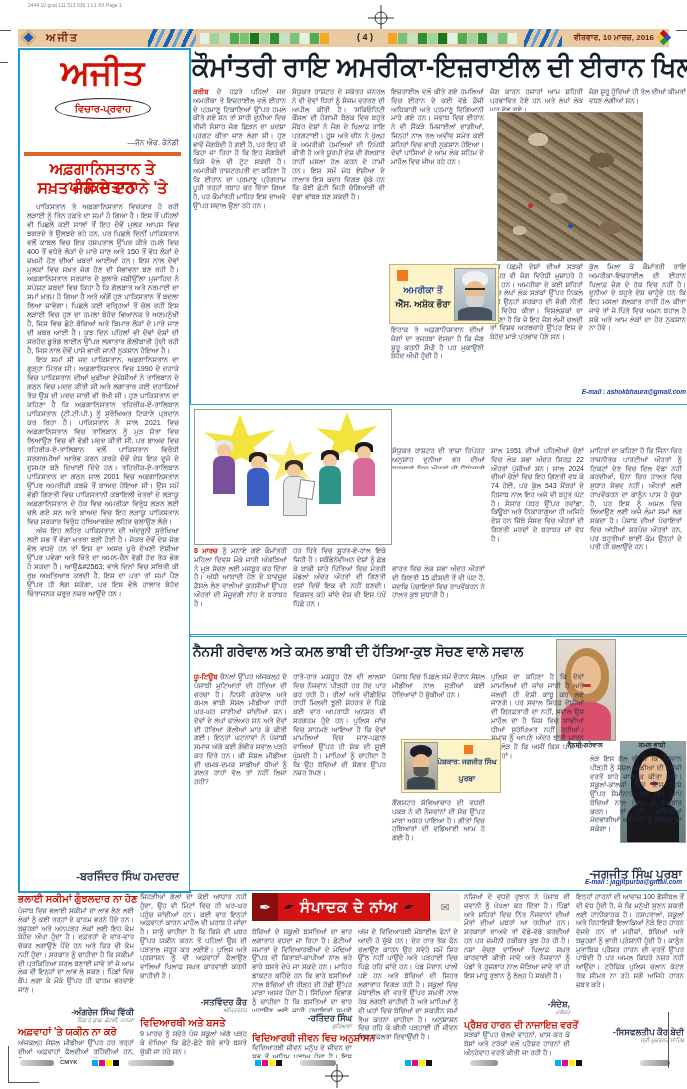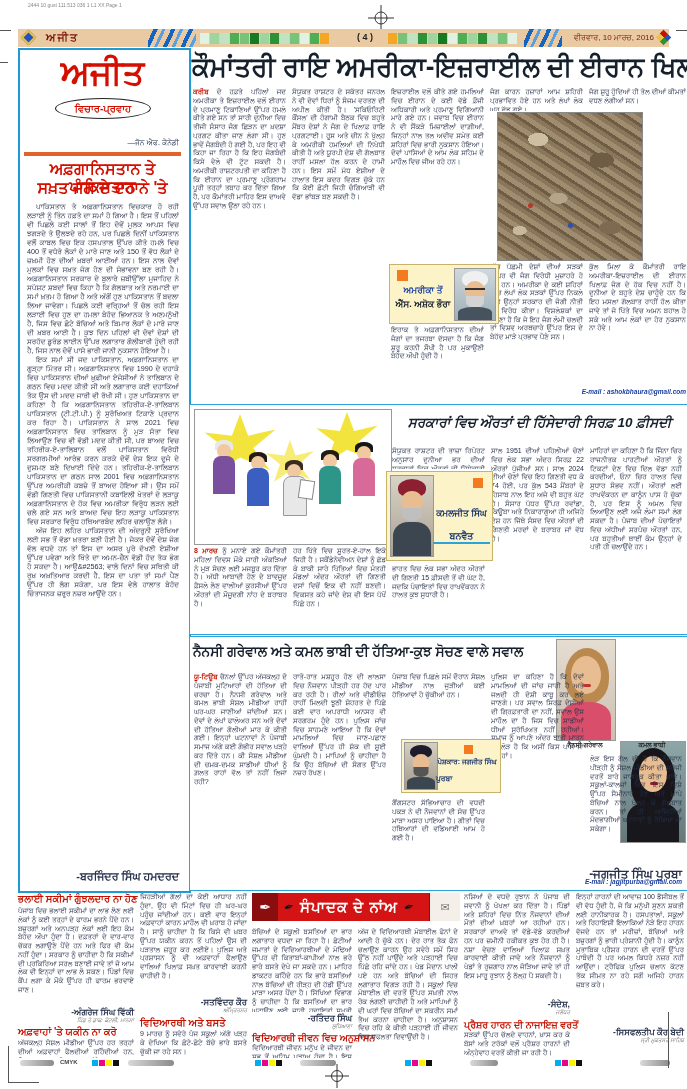--- a/index.html
+++ b/index.html
@@ -93,21 +93,21 @@
         <span class="g6"></span>
         <span class="g0"></span>
         <span class="g4"></span>
         <span class="g2"></span>
         <span class="g5"></span>
         <span class="g1"></span>
         <span class="g3"></span>
         <span class="g0"></span>
       </div>
     <div class="abs stripes" style="left:506px;top:0;width:38px"></div>
-    <div class="abs" style="left:548px;top:4px;width:88px;font-size:8px;font-weight:normal;color:#7a150d;text-align:right">ਵੀਰਵਾਰ, 10 ਮਾਰਚ, 2016</div>
+    <div class="abs" style="left:548px;top:4px;width:88px;font-size:8px;font-weight:bold;color:#7a150d;text-align:right">ਵੀਰਵਾਰ, 10 ਮਾਰਚ, 2016</div>
     <div class="abs" style="left:640px;top:3px;width:11px;height:11px;transform:rotate(45deg);background:conic-gradient(#1f53c9 0 25%,#2d9138 25% 50%,#e8c14a 50% 75%,#c41200 75%)"></div>
   </div>
 
   <div class="abs" style="left:18px;top:48px;width:169px;height:841px;border:2px solid #1f9ad6;background:#fff">
     <div class="abs" style="left:0;top:4px;width:165px;text-align:center;font-family:'Liberation Serif',serif;font-size:34px;font-weight:bold;color:#d40f00">ਅਜੀਤ</div>
     <div class="abs" style="left:35px;top:48px;width:94px;height:19px;border:1.5px solid #222;border-radius:50%;text-align:center;line-height:19px;font-size:10px;font-weight:bold;color:#d40f00">ਵਿਚਾਰ-ਪ੍ਰਵਾਹ</div>
     <div class="abs" style="left:6px;top:88px;width:153px;font-size:7.5px;font-weight:normal;text-align:right;color:#26304a">—ਜੋਨ ਐਫ. ਕੈਨੇਡੀ</div>
     <div class="abs" style="left:4px;top:102px;width:157px;height:4px;background:#e0632a"></div>
     <div class="abs hlred" style="left:0;top:110px;width:165px;font-size:16px">ਅਫ਼ਗਾਨਿਸਤਾਨ ਤੇ ਪਾਕਿਸਤਾਨ</div>
     <div class="abs hlred" style="left:0;top:129px;width:165px;font-size:16px">ਸਖ਼ਤ ਜੰਗ ਦੇ ਦਹਾਨੇ 'ਤੇ</div>
@@ -174,38 +174,26 @@
           <span class="h"></span>
           <span class="b" style="background:#2e9688"></span>
         </div>
       <div class="fig" style="left:158px;top:30px">
           <span class="hair" style="background:#171717"></span>
           <span class="h"></span>
           <span class="b" style="background:#d86a9a"></span>
         </div>
       <span class="abs" style="left:104px;top:70px;width:13px;height:17px;background:#fff;border:1px solid #888;transform:rotate(8deg)"></span>
     </div>
-    <div class="abs" style="left:206px;top:10px;width:287px;font-size:13.5px;font-style:italic;font-weight:bold;color:#16202c;text-align:center;white-space:nowrap">ਸਰਕਾਰਾਂ ਵਿਚ ਔਰਤਾਂ ਦੀ ਹਿੱਸੇਦਾਰੀ ਸਿਰਫ਼ 10 ਫ਼ੀਸਦੀ</div>
     <div class="abs txt" style="left:4px;top:142px;width:93px;height:82px"><span class="lead">8 ਮਾਰਚ</span> <span>ਨੂੰ ਮਨਾਏ ਗਏ ਕੌਮਾਂਤਰੀ ਮਹਿਲਾ ਦਿਵਸ ਮੌਕੇ ਜਾਰੀ ਅੰਕੜਿਆਂ ਨੇ ਮੁੜ ਸੋਚਣ ਲਈ ਮਜਬੂਰ ਕਰ ਦਿੱਤਾ ਹੈ। ਅੱਧੀ ਆਬਾਦੀ ਹੋਣ ਦੇ ਬਾਵਜੂਦ ਫ਼ੈਸਲੇ ਲੈਣ ਵਾਲੀਆਂ ਕੁਰਸੀਆਂ ਉੱਪਰ ਔਰਤਾਂ ਦੀ ਮੌਜੂਦਗੀ ਨਾਂਹ ਦੇ ਬਰਾਬਰ ਹੈ।</span></div>
     <div class="abs txt" style="left:103px;top:142px;width:93px;height:82px">ਹਰ ਖਿੱਤੇ ਵਿਚ ਸੂਰਤ-ਏ-ਹਾਲ ਇਕੋ ਜਿਹੀ ਹੈ। ਸਕੈਂਡੇਨੇਵੀਅਨ ਦੇਸ਼ਾਂ ਨੂੰ ਛੱਡ ਕੇ ਬਾਕੀ ਸਾਰੇ ਖਿੱਤਿਆਂ ਵਿਚ ਮੰਤਰੀ ਮੰਡਲਾਂ ਅੰਦਰ ਔਰਤਾਂ ਦੀ ਗਿਣਤੀ ਦਸਾਂ ਵਿਚੋਂ ਇਕ ਵੀ ਨਹੀਂ ਬਣਦੀ। ਵਿਕਸਤ ਕਹੇ ਜਾਂਦੇ ਦੇਸ਼ ਵੀ ਇਸ ਪੱਖੋਂ ਪਿੱਛੇ ਹਨ।</div>
     <div class="abs txt" style="left:202px;top:42px;width:93px;height:22px">ਸੰਯੁਕਤ ਰਾਸ਼ਟਰ ਦੀ ਤਾਜ਼ਾ ਰਿਪੋਰਟ ਅਨੁਸਾਰ ਦੁਨੀਆ ਭਰ ਦੀਆਂ ਸਰਕਾਰਾਂ ਵਿਚ ਔਰਤਾਂ ਦੀ ਹਿੱਸੇਦਾਰੀ ਸਿਰਫ਼ 10 ਫ਼ੀਸਦੀ ਹੈ।</div>
     <div class="abs txt" style="left:202px;top:160px;width:93px;height:64px">ਭਾਰਤ ਵਿਚ ਲੋਕ ਸਭਾ ਅੰਦਰ ਔਰਤਾਂ ਦੀ ਗਿਣਤੀ 15 ਫ਼ੀਸਦੀ ਤੋਂ ਵੀ ਘੱਟ ਹੈ, ਜਦਕਿ ਪੰਚਾਇਤਾਂ ਵਿਚ ਰਾਖਵੇਂਕਰਨ ਨੇ ਹਾਲਤ ਕੁਝ ਸੁਧਾਰੀ ਹੈ।</div>
     <div class="abs txt" style="left:301px;top:42px;width:93px;height:182px">ਸਾਲ 1951 ਦੀਆਂ ਪਹਿਲੀਆਂ ਚੋਣਾਂ ਵਿਚ ਲੋਕ ਸਭਾ ਅੰਦਰ ਸਿਰਫ਼ 22 ਔਰਤਾਂ ਪੁੱਜੀਆਂ ਸਨ। ਸਾਲ 2024 ਦੀਆਂ ਚੋਣਾਂ ਵਿਚ ਇਹ ਗਿਣਤੀ ਵਧ ਕੇ 74 ਹੋਈ, ਪਰ ਕੁੱਲ 543 ਮੈਂਬਰਾਂ ਦੇ ਹਿਸਾਬ ਨਾਲ ਇਹ ਅਜੇ ਵੀ ਬਹੁਤ ਘੱਟ ਹੈ। ਸੰਸਾਰ ਪੱਧਰ ਉੱਪਰ ਰਵਾਂਡਾ, ਕਿਊਬਾ ਅਤੇ ਨਿਕਾਰਾਗੁਆ ਹੀ ਅਜਿਹੇ ਦੇਸ਼ ਹਨ ਜਿੱਥੇ ਸੰਸਦ ਵਿਚ ਔਰਤਾਂ ਦੀ ਗਿਣਤੀ ਮਰਦਾਂ ਦੇ ਬਰਾਬਰ ਜਾਂ ਵੱਧ ਹੈ।</div>
     <div class="abs txt" style="left:400px;top:42px;width:92px;height:182px">ਮਾਹਿਰਾਂ ਦਾ ਕਹਿਣਾ ਹੈ ਕਿ ਜਿੰਨਾ ਚਿਰ ਰਾਜਨੀਤਕ ਪਾਰਟੀਆਂ ਔਰਤਾਂ ਨੂੰ ਟਿਕਟਾਂ ਦੇਣ ਵਿਚ ਦਿਲ ਵੱਡਾ ਨਹੀਂ ਕਰਦੀਆਂ, ਓਨਾ ਚਿਰ ਹਾਲਤ ਵਿਚ ਸੁਧਾਰ ਸੰਭਵ ਨਹੀਂ। ਔਰਤਾਂ ਲਈ ਰਾਖਵੇਂਕਰਨ ਦਾ ਕਾਨੂੰਨ ਪਾਸ ਹੋ ਚੁੱਕਾ ਹੈ, ਪਰ ਇਸ ਨੂੰ ਅਮਲ ਵਿਚ ਲਿਆਉਣ ਲਈ ਅਜੇ ਲੰਮਾ ਸਮਾਂ ਲੱਗ ਸਕਦਾ ਹੈ। ਪੰਜਾਬ ਦੀਆਂ ਪੰਚਾਇਤਾਂ ਵਿਚ ਅੱਧੀਆਂ ਸਰਪੰਚ ਔਰਤਾਂ ਹਨ, ਪਰ ਬਹੁਤੀਆਂ ਥਾਈਂ ਕੰਮ ਉਨ੍ਹਾਂ ਦੇ ਪਤੀ ਹੀ ਚਲਾਉਂਦੇ ਹਨ।</div>
-    <div class="abs authbox" style="left:196px;top:66px;width:105px;height:88px">
-      <div class="abs por" style="left:3px;top:3px;width:42px;height:80px;background:linear-gradient(#d9d2c6,#a8a193)">
-        <span class="turb" style="top:3px;width:28px;height:18px;background:#8c2030"></span>
-        <span class="head" style="top:15px;width:22px;height:22px"></span>
-        <span class="beard" style="top:32px;width:20px;height:13px;background:#bfbfbf"></span>
-        <span class="body" style="top:46px;width:38px;height:34px;background:#3c4650"></span>
-      </div>
-      <span class="osq" style="left:86px;top:6px;width:10px;height:10px"></span>
-      <div class="abs" style="left:46px;top:36px;width:57px;font-size:9px;font-weight:bold;color:#12306b;text-align:center">ਕਮਲਜੀਤ ਸਿੰਘ</div>
-      <div class="abs" style="left:46px;top:58px;width:57px;font-size:9.5px;font-weight:bold;color:#12306b;text-align:center;border-bottom:2px solid #2aa4da">ਬਨਵੈਤ</div>
-    </div>
   </div>
 
   <div class="abs boxblue" style="left:189px;top:636px;width:497px;height:253px">
     <div class="abs" style="left:3px;top:6px;width:360px;font-size:14px;font-weight:bold;color:#16202c;white-space:nowrap;transform:scaleX(.98);transform-origin:left">ਨੈਨਸੀ ਗਰੇਵਾਲ ਅਤੇ ਕਮਲ ਭਾਬੀ ਦੀ ਹੱਤਿਆ-ਕੁਝ ਸੋਚਣ ਵਾਲੇ ਸਵਾਲ</div>
     <div class="abs por" style="left:366px;top:2px;width:58px;height:100px;background:linear-gradient(#e6ddd2,#cbbfae)">
       <span class="abs" style="left:8px;top:8px;width:44px;height:56px;background:#b9894f;border-radius:50% 50% 45% 45%"></span>
       <span class="head" style="top:16px;width:30px;height:38px"></span>
       <span class="abs" style="left:26px;top:44px;width:8px;height:3px;background:#c2332f;border-radius:2px"></span>
       <span class="body" style="top:62px;width:50px;height:38px;background:#d94f6b"></span>
     </div>
@@ -225,21 +213,21 @@
     <div class="abs txt" style="left:400px;top:118px;width:92px;height:108px">ਲੋੜ ਇਸ ਗੱਲ ਦੀ ਹੈ ਕਿ ਨੌਜਵਾਨ ਪੀੜ੍ਹੀ ਨੂੰ ਸੋਸ਼ਲ ਮੀਡੀਆ ਦੀ ਸੁਚੱਜੀ ਵਰਤੋਂ ਬਾਰੇ ਜਾਗਰੂਕ ਕੀਤਾ ਜਾਵੇ। ਸਕੂਲਾਂ-ਕਾਲਜਾਂ ਵਿਚ ਇਸ ਵਿਸ਼ੇ ਉੱਪਰ ਸੈਮੀਨਾਰ ਹੋਣ ਅਤੇ ਮਾਪੇ ਬੱਚਿਆਂ ਨਾਲ ਖੁੱਲ੍ਹ ਕੇ ਗੱਲਬਾਤ ਕਰਨ। ਤਾਂ ਹੀ ਅਜਿਹੀਆਂ ਮੰਦਭਾਗੀਆਂ ਘਟਨਾਵਾਂ ਨੂੰ ਰੋਕਿਆ ਜਾ ਸਕੇਗਾ।</div>
     <div class="abs authbox" style="left:211px;top:102px;width:98px;height:52px">
       <div class="abs por" style="left:2px;top:2px;width:32px;height:46px;background:linear-gradient(#d5cfc2,#a39a89)">
         <span class="turb" style="top:2px;width:22px;height:13px;background:#1c1c2a"></span>
         <span class="head" style="top:11px;width:17px;height:17px"></span>
         <span class="beard" style="top:24px;width:15px;height:10px;background:#555"></span>
         <span class="body" style="top:34px;width:28px;height:12px;background:#3c4650"></span>
       </div>
       <span class="osq" style="left:62px;top:5px;width:9px;height:9px"></span>
       <div class="abs" style="left:34px;top:18px;width:62px;font-size:7px;font-weight:bold;color:#12306b;text-align:center">ਪੇਸ਼ਕਾਰ: ਜਗਜੀਤ ਸਿੰਘ</div>
-      <div class="abs" style="left:34px;top:34px;width:62px;font-size:7.5px;font-weight:bold;color:#12306b;">ਪੁਰਬਾ</div>
+      <div class="abs" style="left:34px;top:34px;width:62px;font-size:7.5px;font-weight:bold;color:#12306b;text-align:center">ਪੁਰਬਾ</div>
     </div>
     <div class="abs sig" style="left:386px;top:230px;width:106px;font-size:12px">-ਜਗਜੀਤ ਸਿੰਘ ਪੁਰਬਾ</div>
     <div class="abs eml" style="left:366px;top:241px;width:126px">E-mail : jagjitpurba@gmail.com</div>
   </div>
 
   <div class="abs">
     <div class="abs lhead" style="left:18px;top:893px">ਭਲਾਈ ਸਕੀਮਾਂ ਗੁੰਝਲਦਾਰ ਨਾ ਹੋਣ</div>
     <div class="abs txt" style="left:18px;top:907px;width:116px;height:98px">ਪੰਜਾਬ ਵਿਚ ਭਲਾਈ ਸਕੀਮਾਂ ਦਾ ਲਾਭ ਲੈਣ ਲਈ ਲੋਕਾਂ ਨੂੰ ਕਈ ਤਰ੍ਹਾਂ ਦੇ ਫਾਰਮ ਭਰਨੇ ਪੈਂਦੇ ਹਨ। ਬਜ਼ੁਰਗਾਂ ਅਤੇ ਅਨਪੜ੍ਹ ਲੋਕਾਂ ਲਈ ਇਹ ਕੰਮ ਬੇਹੱਦ ਔਖਾ ਹੁੰਦਾ ਹੈ। ਦਫ਼ਤਰਾਂ ਦੇ ਵਾਰ-ਵਾਰ ਚੱਕਰ ਲਗਾਉਣੇ ਪੈਂਦੇ ਹਨ ਅਤੇ ਫਿਰ ਵੀ ਕੰਮ ਨਹੀਂ ਹੁੰਦਾ। ਸਰਕਾਰ ਨੂੰ ਚਾਹੀਦਾ ਹੈ ਕਿ ਸਕੀਮਾਂ ਦੀ ਪ੍ਰਕਿਰਿਆ ਸਰਲ ਬਣਾਈ ਜਾਵੇ ਤਾਂ ਜੋ ਆਮ ਲੋਕ ਵੀ ਇਨ੍ਹਾਂ ਦਾ ਲਾਭ ਲੈ ਸਕਣ। ਪਿੰਡਾਂ ਵਿਚ ਕੈਂਪ ਲਗਾ ਕੇ ਮੌਕੇ ਉੱਪਰ ਹੀ ਫਾਰਮ ਭਰਵਾਏ ਜਾਣ।</div>
     <div class="abs sig" style="left:18px;top:1007px;width:116px">-ਅੰਗਰੇਜ ਸਿੰਘ ਵਿੱਕੀ</div>
     <div class="abs sigsub" style="left:18px;top:1017px;width:116px">ਪਿੰਡ ਤੇ ਡਾਕ: ਕੋਟਲੀ, ਮਾਨਸਾ</div>

